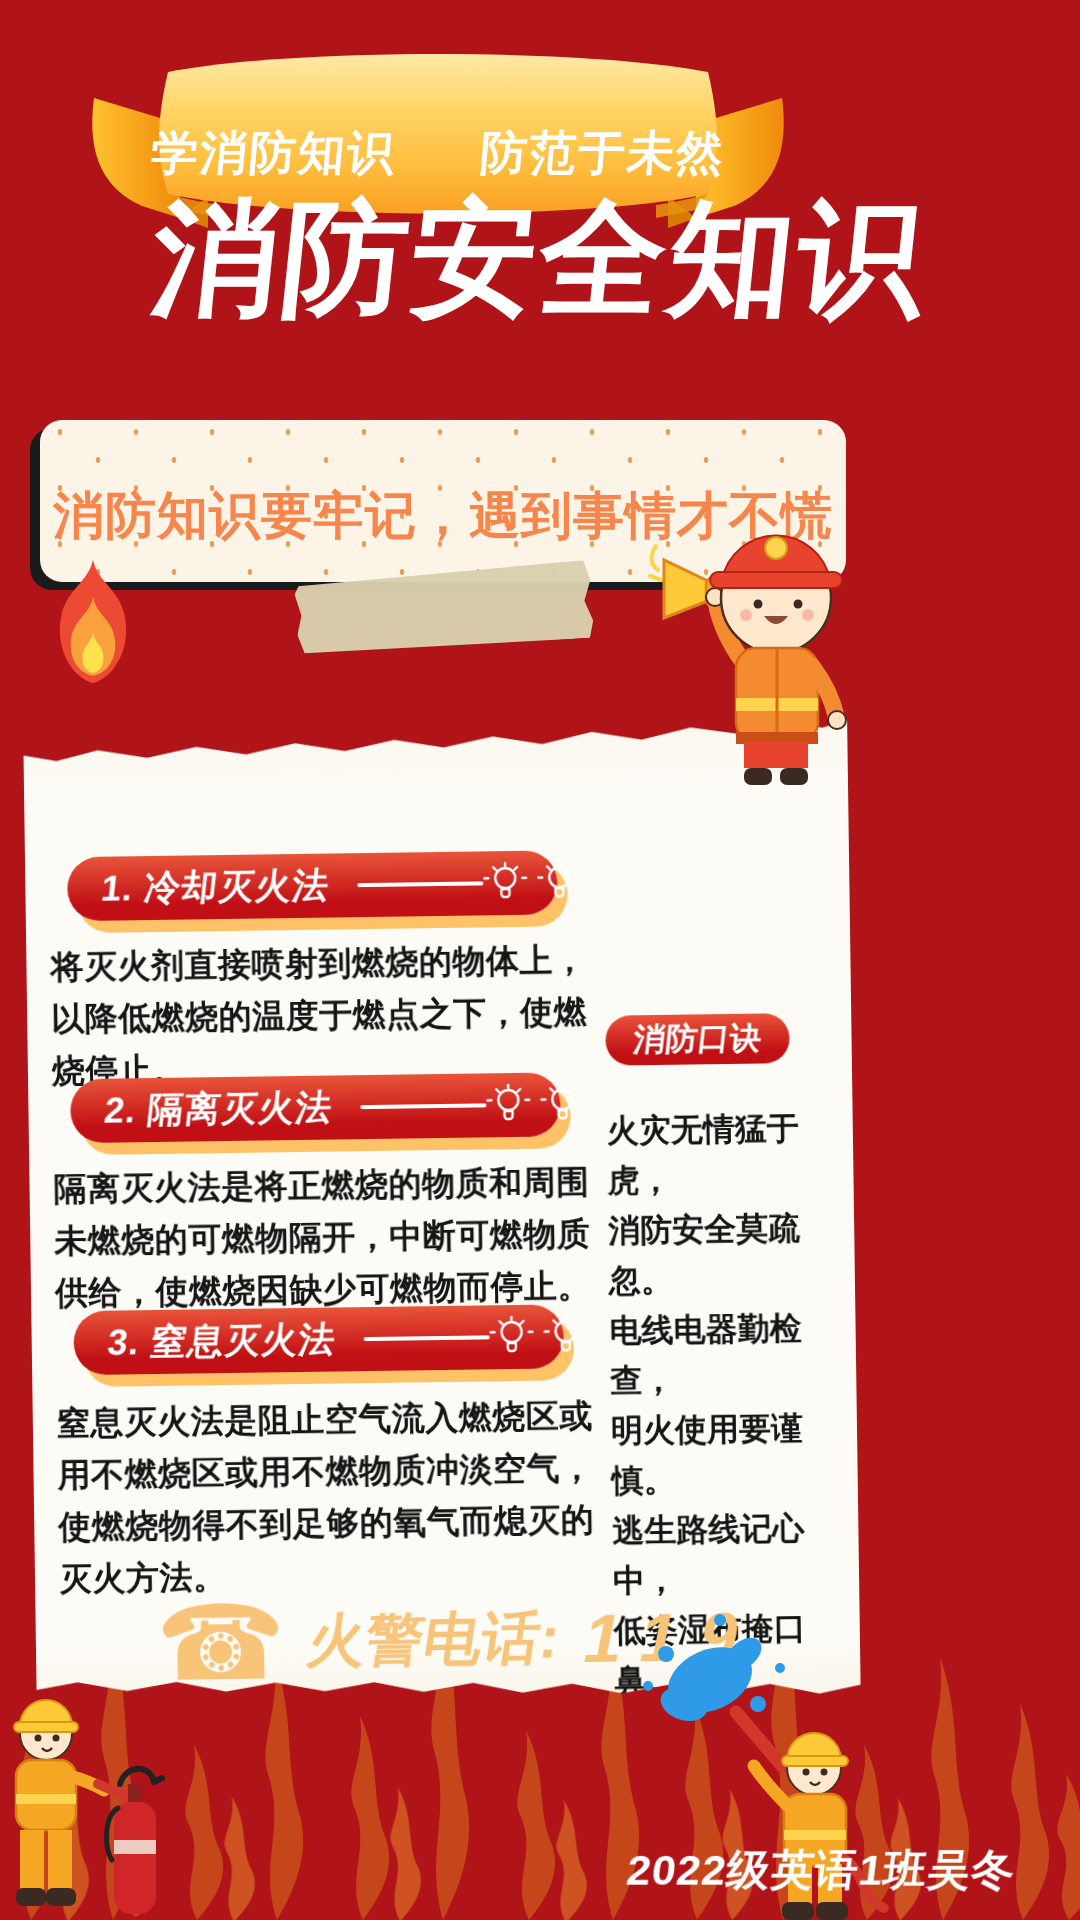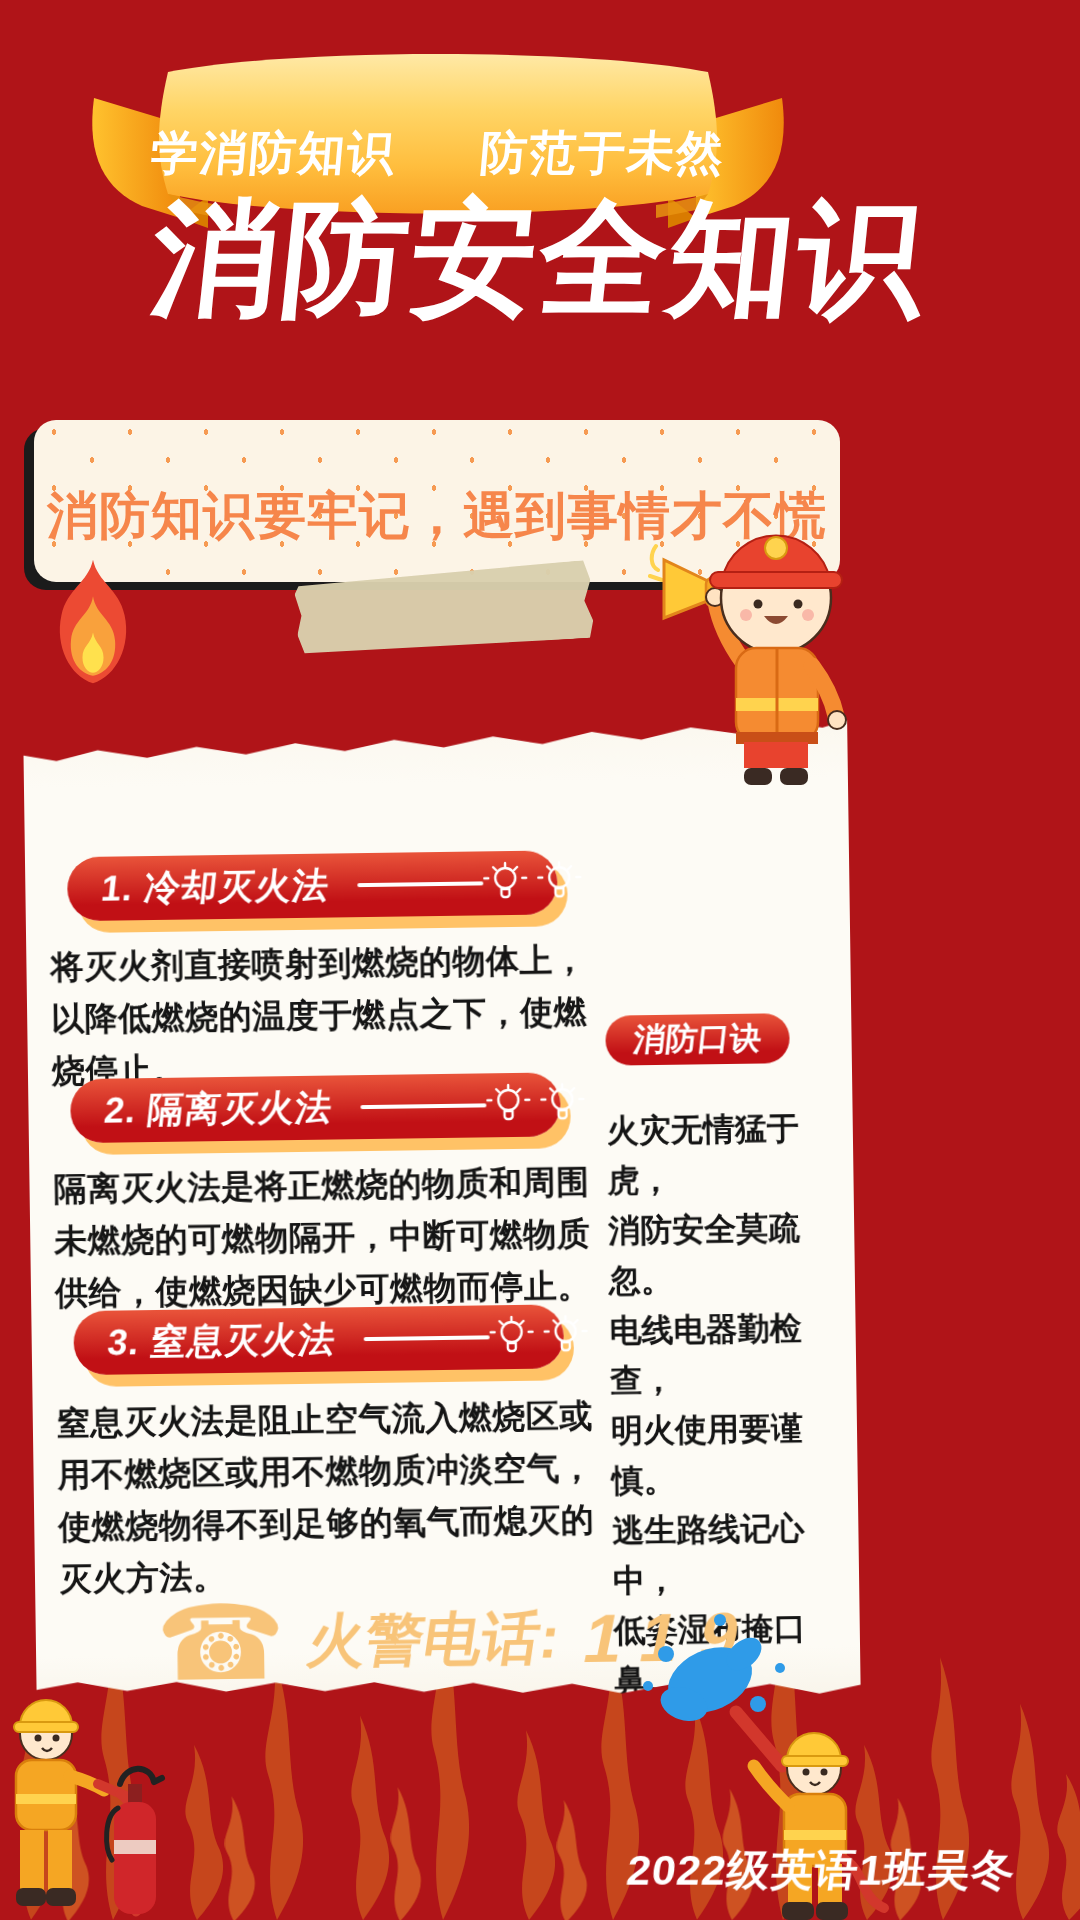--- a/index.html
+++ b/index.html
@@ -12,21 +12,21 @@
   .ribbon-text{position:absolute;left:0;right:0;top:86px;display:flex;
     justify-content:center;gap:84px;color:#fff;font-weight:900;font-size:47px;
     transform:skewX(-5deg);letter-spacing:2px;white-space:nowrap;}
 
   
   .main-title{left:0;top:190px;width:1080px;text-align:center;color:#fff;
     font-size:126px;font-weight:900;line-height:1.1;transform:skewX(-6deg);
     letter-spacing:3px;z-index:3;}
 
   
-  .slogan-box{left:34px;top:420px;width:806px;height:162px;border-radius:22px;
+  .slogan-box{left:40px;top:420px;width:806px;height:162px;border-radius:22px;
     background-color:#FCF4E6;
     background-image:
       radial-gradient(ellipse 3px 5px,#F69A52 60%,rgba(0,0,0,0) 65%),
       radial-gradient(ellipse 3px 5px,#F69A52 60%,rgba(0,0,0,0) 65%);
     background-size:76px 56px,76px 56px;
     background-position:20px 12px,58px 40px;
     box-shadow:-10px 8px 0 #1B1B1B;z-index:3;}
   .slogan-text{position:absolute;left:0;right:0;top:62px;text-align:center;
     color:#F6864B;font-size:51px;font-weight:900;letter-spacing:1px;white-space:nowrap;}
 

